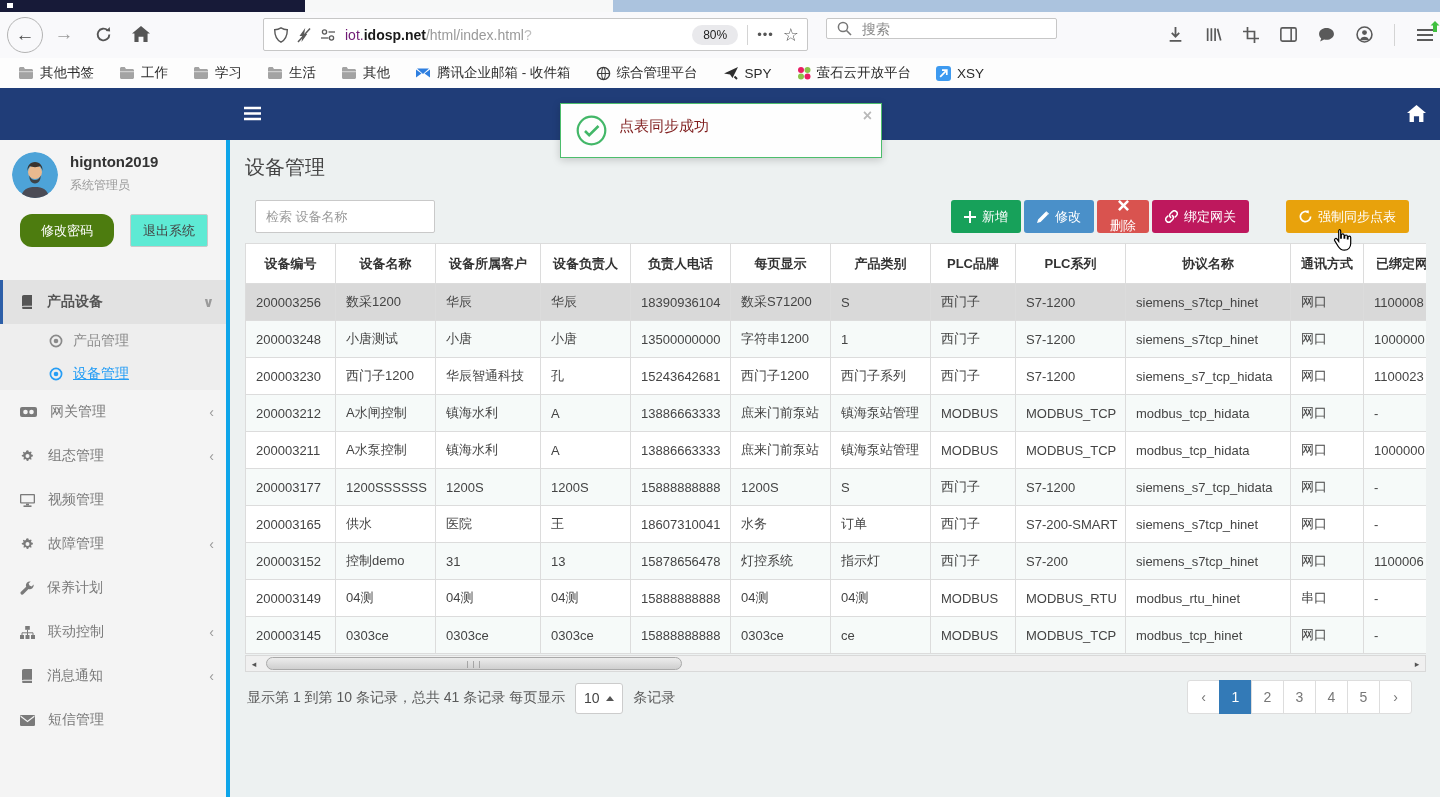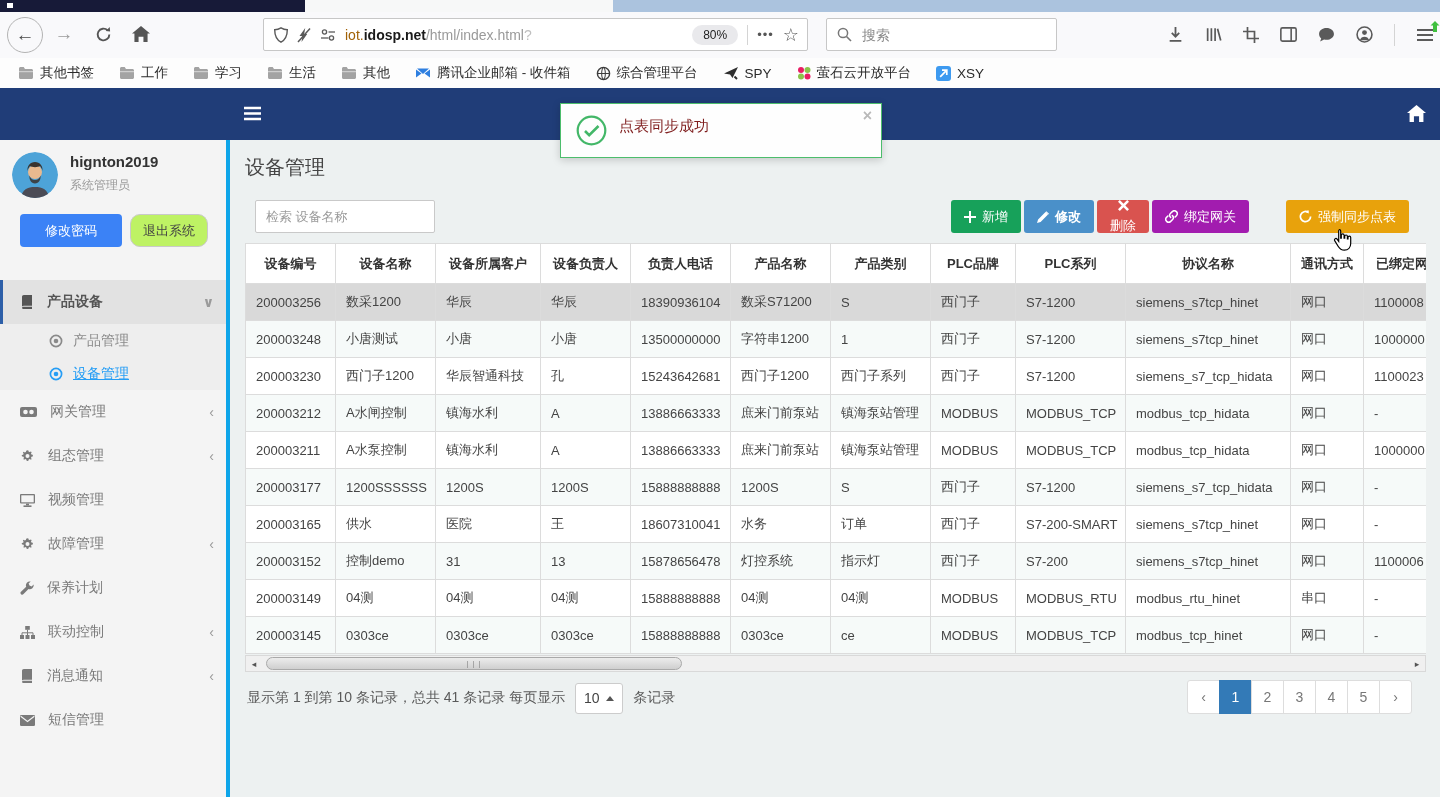--- a/index.html
+++ b/index.html
@@ -17,26 +17,26 @@
   
   .toolbar{position:absolute;top:12px;left:0;width:1440px;height:46px;background:#f9f9fb;border-bottom:1px solid #d4d4d4}
   .navbtn{position:absolute;top:5px;width:34px;height:34px;display:flex;align-items:center;justify-content:center;font-size:19px;color:#474747}
   .back{left:7px;border:1px solid #b3b3b3;border-radius:50%}
   .fwd{left:47px;color:#9a9a9a}
   .reload{left:86px}
   .homebtn{left:124px}
   .urlbar{position:absolute;left:263px;top:6px;width:545px;height:33px;background:#fff;border:1px solid #c7c7c7;border-radius:2px;
           display:flex;align-items:center;padding:0 8px 0 10px;box-sizing:border-box;gap:9px}
   .u-text{flex:1;font-size:14px;white-space:nowrap;overflow:hidden}
-  .u-sub{color:#a16207}.u-dom{color:#1a1a1a;font-weight:bold}.u-path{color:#9a9a9a}.u-q{color:#bfbfbf}
+  .u-sub{color:#701a75}.u-dom{color:#1a1a1a;font-weight:bold}.u-path{color:#9a9a9a}.u-q{color:#bfbfbf}
   .zoom-pill{background:#e9e9ec;border-radius:11px;padding:3px 11px;font-size:12px;color:#222}
   .u-div{width:1px;height:20px;background:#d4d4d4}
   .dots{font-size:13px;color:#555;letter-spacing:1px}
   .star{font-size:18px;color:#555}
-  .searchbar{position:absolute;left:826px;top:6px;width:231px;height:33px;background:#fff;border:1px solid #c7c7c7;border-radius:2px;
+  .searchbar{position:absolute;left:826px;top:6px;width:231px;height:21px;background:#fff;border:1px solid #c7c7c7;border-radius:2px;
              display:flex;align-items:center;gap:8px;padding:0 10px;box-sizing:border-box}
   .searchbar input{border:none;outline:none;font-size:14px;width:160px;background:transparent;color:#333;font-family:inherit}
   .searchbar input::placeholder{color:#8a8a8a}
   .tool-icons{position:absolute;right:6px;top:6px;height:33px;display:flex;align-items:center;gap:21px}
   .ti-div{width:1px;height:22px;background:#d4d4d4}
   .menu-ham{position:relative}
   .upd{position:absolute;right:-6px;top:-7px}
 
   
   .bookmarks{position:absolute;top:58px;left:0;width:1440px;height:30px;background:#fdfdfd;display:flex;align-items:center;
@@ -47,24 +47,24 @@
   .appnav{position:absolute;top:88px;left:0;width:1440px;height:52px;background:#203d78}
   .ham2{position:absolute;left:243px;top:17px}
   .nav-home{position:absolute;right:14px;top:17px}
 
   
   .sidebar{position:absolute;top:140px;left:0;width:230px;height:657px;background:#f4f4f4;border-right:4px solid #0ea5e9;
            box-sizing:border-box;overflow:hidden}
   .avatar{position:absolute;left:12px;top:12px;width:46px;height:46px;border-radius:50%;overflow:hidden}
   .u-name{position:absolute;left:70px;top:13px;font-size:15px;font-weight:bold;color:#333}
   .u-role{position:absolute;left:70px;top:37px;font-size:12px;color:#999}
-  .btn-pass{position:absolute;left:20px;top:74px;width:102px;height:33px;background:#3b82f6;color:#fff;font-size:13px;
-            display:flex;align-items:center;justify-content:center;border-radius:4px}
-  .btn-exit{position:absolute;left:130px;top:74px;width:78px;height:33px;background:#bef264;border:1px solid #c9c9c9;color:#444;
-            font-size:13px;display:flex;align-items:center;justify-content:center;border-radius:10px;box-sizing:border-box}
+  .btn-pass{position:absolute;left:20px;top:74px;width:94px;height:33px;background:#4d7c0f;color:#fff;font-size:13px;
+            display:flex;align-items:center;justify-content:center;border-radius:12px}
+  .btn-exit{position:absolute;left:130px;top:74px;width:78px;height:33px;background:#5eead4;border:1px solid #c9c9c9;color:#444;
+            font-size:13px;display:flex;align-items:center;justify-content:center;border-radius:2px;box-sizing:border-box}
   .menu{position:absolute;left:0;top:140px;width:230px}
   .menu-item{height:44px;display:flex;align-items:center;gap:13px;padding:0 16px 0 20px;color:#7a7a7a;font-size:14px;box-sizing:border-box}
   .menu-item .mi-chev{margin-left:auto;color:#9a9a9a;font-size:14px}
   .menu-item.active{background:#e2e2e2;border-left:3px solid #2d5fa8;padding-left:17px;color:#555;font-weight:bold}
   .submenu{background:#eee}
   .submenu .menu-item{height:33px;padding-left:49px;gap:10px}
   .submenu .menu-item.subactive{color:#259df5;text-decoration:underline}
 
   
   .main{position:absolute;left:231px;top:140px;width:1209px;height:657px;background:#edf1f1;overflow:hidden}
@@ -466,37 +466,37 @@
   <input class="dev-search" placeholder="检索 设备名称" style="">
   <div class="actions">
       <div class="abtn" style="background: rgb(23, 161, 90);">
         <span class="icon ">
           <svg width="12" height="12" viewBox="0 0 12 12">
             <path d="M5 0h2v5h5v2H7v5H5V7H0V5h5z" fill="#fff"></path>
           </svg>
         </span>
         <span>新增</span>
       </div>
-      <div class="abtn" style="background: rgb(74, 144, 201); font-weight: bold;">
+      <div class="abtn" style="background: rgb(74, 144, 201);">
         <span class="icon ">
           <svg width="12" height="12" viewBox="0 0 12 12">
             <path d="M0 12l1.1-3.6L8.5 1 11 3.5 3.6 10.9zM9.3.2L12 2.7l-.7.8L8.6 1z" fill="#fff"></path>
           </svg>
         </span>
         <span>修改</span>
       </div>
       <div class="abtn" style="background: rgb(217, 83, 79); flex-direction: column;">
         <span class="icon ">
           <svg width="11" height="11" viewBox="0 0 11 11">
             <path d="M1.8 0L5.5 3.7 9.2 0 11 1.8 7.3 5.5 11 9.2 9.2 11 5.5 7.3 1.8 11 0 9.2 3.7 5.5 0 1.8z" fill="#fff"></path>
           </svg>
         </span>
         <span>删除</span>
       </div>
-      <div class="abtn" style="background: #a21caf;">
+      <div class="abtn" style="background: #be185d;">
         <span class="icon ">
           <svg width="13" height="13" viewBox="0 0 13 13">
             <path d="M5.6 7.4a2.9 2.9 0 0 1 0-4.1l1.7-1.7a2.9 2.9 0 0 1 4.1 4.1l-1.2 1.2M7.4 5.6a2.9 2.9 0 0 1 0 4.1l-1.7 1.7a2.9 2.9 0 0 1-4.1-4.1l1.2-1.2" stroke="#fff" stroke-width="1.5" fill="none" stroke-linecap="round"></path>
           </svg>
         </span>
         <span>绑定网关</span>
       </div>
       <div class="abtn" style="background: rgb(232, 162, 12); margin-left: 34px;">
         <span class="icon ">
           <svg width="13" height="13" viewBox="0 0 13 13">
@@ -523,21 +523,21 @@
           <col style="width:73px">
           <col style="width:90px">
         </colgroup>
         <thead>
           <tr>
             <th>设备编号</th>
             <th>设备名称</th>
             <th>设备所属客户</th>
             <th>设备负责人</th>
             <th>负责人电话</th>
-            <th>产品名称</th>
+            <th>每页显示</th>
             <th>产品类别</th>
             <th>PLC品牌</th>
             <th>PLC系列</th>
             <th>协议名称</th>
             <th>通讯方式</th>
             <th>已绑定网关</th>
           </tr>
         </thead>
         <tbody>
           <tr class="sel">

